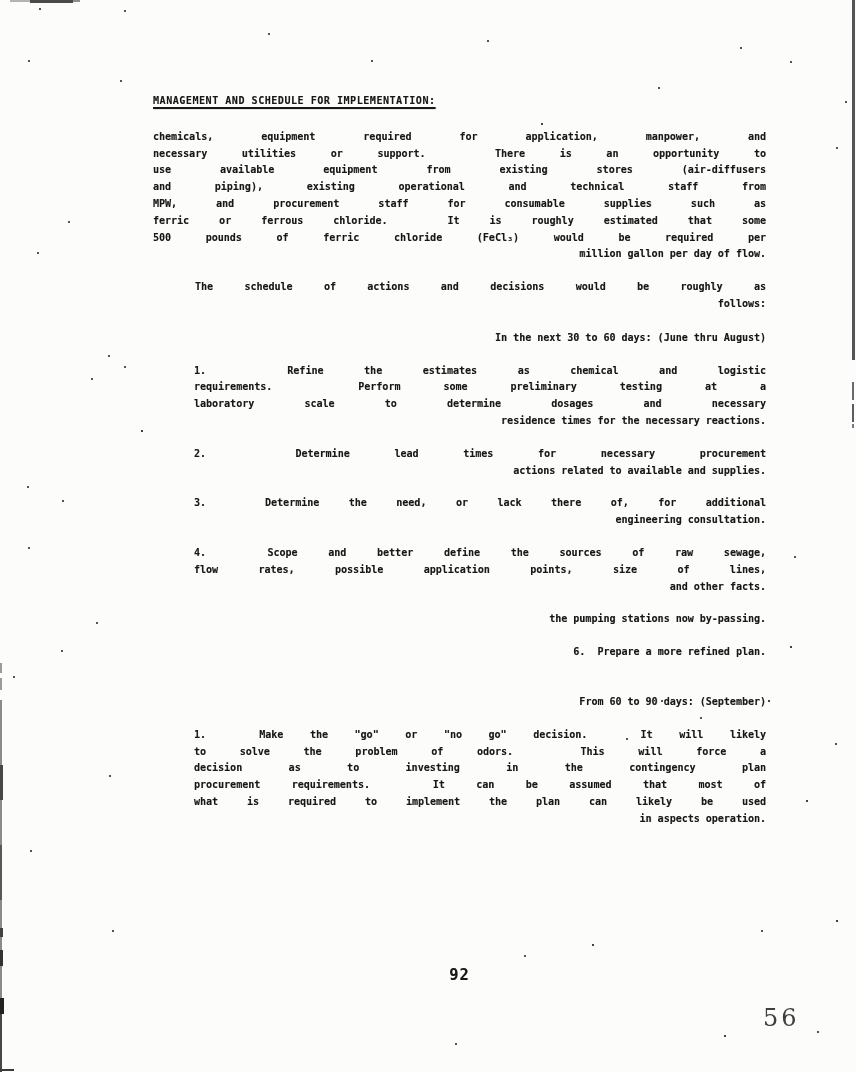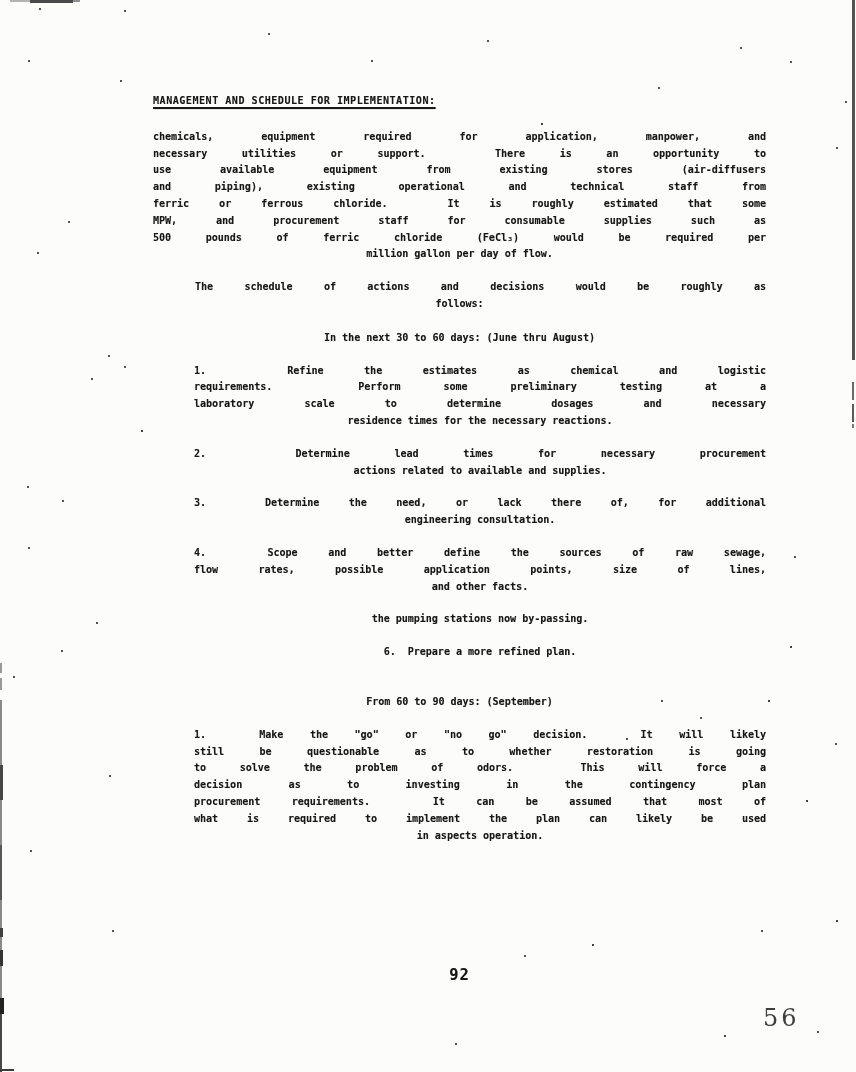--- a/index.html
+++ b/index.html
@@ -26,21 +26,21 @@
     text-decoration-thickness:1.6px;
     text-underline-offset:3px;
     letter-spacing:0.55px;
     white-space:nowrap;
   }
   .block { margin-top:16px; }
   .block.paragraph:first-child { margin-top:19px; }
   .block.subheading { margin-top:17px; }
   .block.gap-double { margin-top:33px; }
   .block.list-item { padding-left:41px; }
-  .line { text-align:center; }
+  .line { text-align:right; }
   .line.just { text-align:justify; text-align-last:justify; }
   .line.first-indent { padding-left:42px; }
   .footer-num {
     position:absolute;
     left:153px; top:966px;
     width:613px;
     text-align:center;
     font-size:15.3px;
     letter-spacing:1px;
     text-shadow:0.3px 0.3px 0 rgba(25,25,25,0.4);
@@ -83,22 +83,22 @@
   <div class="artifact" style="left:0;top:1069px;width:14px;height:2px;background:#3a3a3a;"></div>
 
   <div class="content">
     <div class="doc-heading">MANAGEMENT AND SCHEDULE FOR IMPLEMENTATION:</div>
     <div>
         <div class="block paragraph">
           <div class="line just">chemicals, equipment required for application, manpower, and</div>
           <div class="line just">necessary utilities or support.&nbsp; There is an opportunity to</div>
           <div class="line just">use available equipment from existing stores (air-diffusers</div>
           <div class="line just">and piping), existing operational and technical staff from</div>
+          <div class="line just">MPW, and procurement staff for consumable supplies such as</div>
           <div class="line just">ferric or ferrous chloride.&nbsp; It is roughly estimated that some</div>
-          <div class="line just">MPW, and procurement staff for consumable supplies such as</div>
           <div class="line just">500 pounds of ferric chloride (FeCl₃) would be required per</div>
           <div class="line">million gallon per day of flow.</div>
         </div>
         <div class="block paragraph">
           <div class="line just first-indent">The schedule of actions and decisions would be roughly as</div>
           <div class="line">follows:</div>
         </div>
         <div class="block subheading">
           <div class="line">In the next 30 to 60 days: (June thru August)</div>
         </div>
@@ -125,21 +125,20 @@
           <div class="line">the pumping stations now by-passing.</div>
         </div>
         <div class="block list-item">
           <div class="line">6.&nbsp; Prepare a more refined plan.</div>
         </div>
         <div class="block subheading gap-double">
           <div class="line">From 60 to 90 days: (September)</div>
         </div>
         <div class="block list-item">
           <div class="line just">1.&nbsp; Make the "go" or "no go" decision.&nbsp; It will likely</div>
-          <div class="line just">still be questionable as to whether restoration is going</div>
           <div class="line just">to solve the problem of odors.&nbsp; This will force a</div>
           <div class="line just">decision as to investing in the contingency plan</div>
           <div class="line just">procurement requirements.&nbsp; It can be assumed that most of</div>
           <div class="line just">what is required to implement the plan can likely be used</div>
           <div class="line">in aspects operation.</div>
         </div>
       </div>
   </div>
 
   <div class="footer-num">92</div>

